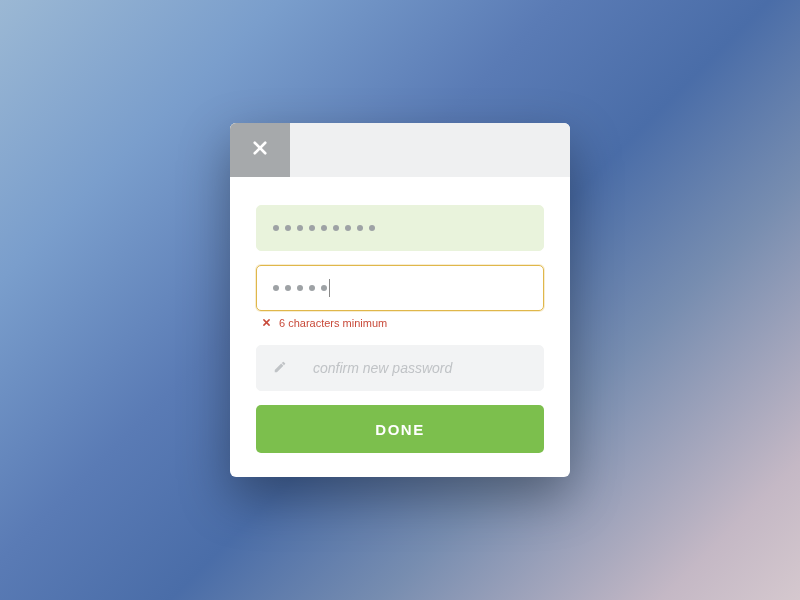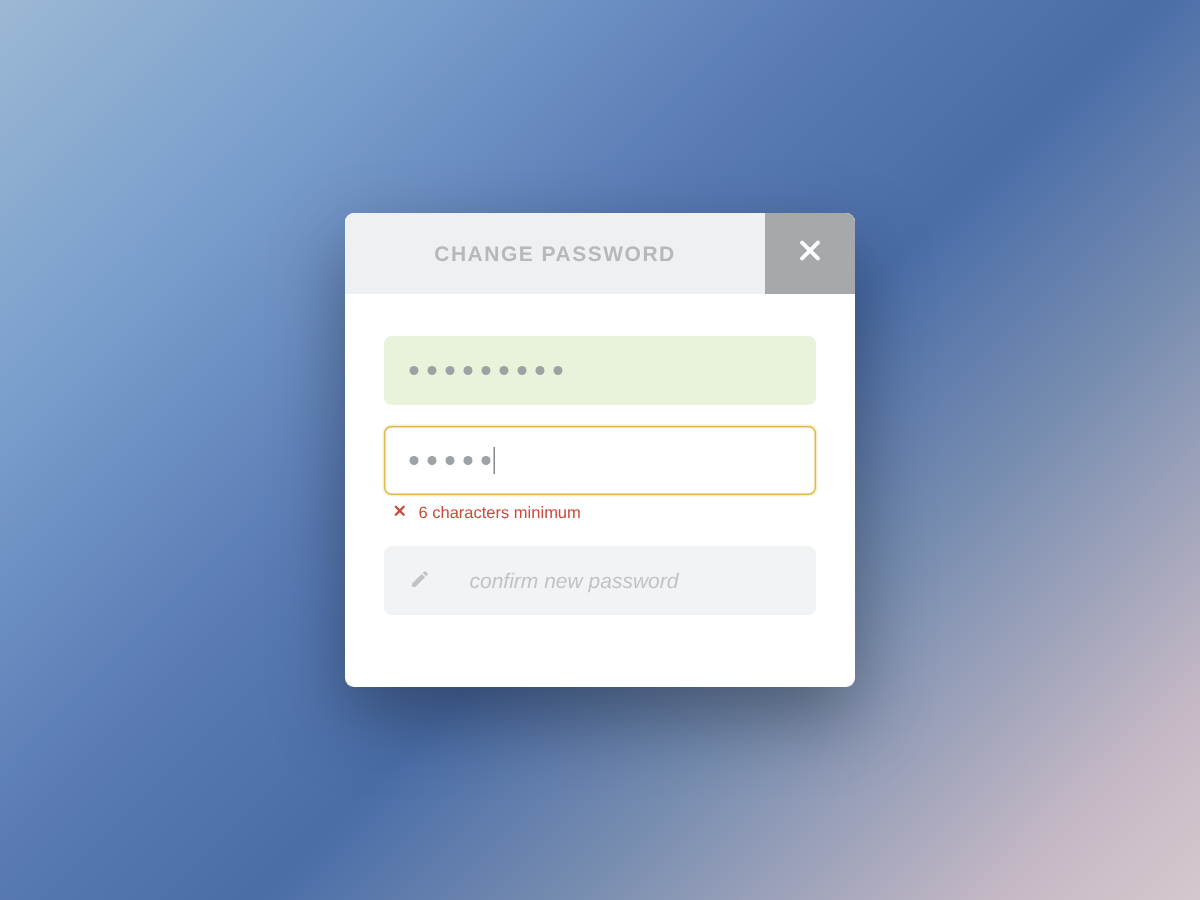--- a/index.html
+++ b/index.html
@@ -39,21 +39,21 @@
     .close-btn {
       width: 60px;
       background: #a6a9ab;
       display: flex;
       align-items: center;
       justify-content: center;
       cursor: pointer;
     }
     .close-btn svg { width: 18px; height: 18px; }
     .modal-body {
-      padding: 28px 26px 34px;
+      padding: 28px 26px 24px;
     }
     .input-wrap {
       position: relative;
       margin-bottom: 14px;
     }
     .input {
       width: 100%;
       height: 46px;
       border-radius: 5px;
       padding: 0 16px;
@@ -118,21 +118,20 @@
       justify-content: center;
       margin-top: 10px;
     }
   </style>
 </head>
 <body>
 
 <div class="modal">
 
   <div class="modal-header">
-    <div class="modal-title">CHANGE PASSWORD</div>
     <div class="close-btn">
       <span>
         <svg viewBox="0 0 24 24" fill="none" stroke="#fff" stroke-width="3.5" stroke-linecap="round">
           <line x1="5" y1="5" x2="19" y2="19"></line>
             <line x1="19" y1="5" x2="5" y2="19"></line>
         </svg>
       </span>
     </div>
   </div>
 
@@ -181,15 +180,18 @@
       <div class="input input-empty">
         <span class="pencil-icon">
           <svg viewBox="0 0 24 24" fill="#c0c3c6">
               <path d="M3 17.25V21h3.75L17.81 9.94l-3.75-3.75L3 17.25zM20.71 7.04a1 1 0 0 0 0-1.41l-2.34-2.34a1 1 0 0 0-1.41 0l-1.83 1.83 3.75 3.75 1.83-1.83z"></path>
             </svg>
         </span>
         <span>confirm new password</span>
       </div>
     </div>
 
+    <button class="done-btn">
+      <span>DONE</span>
+    </button>
 
   </div>
 </div>
 
 </body></html>

